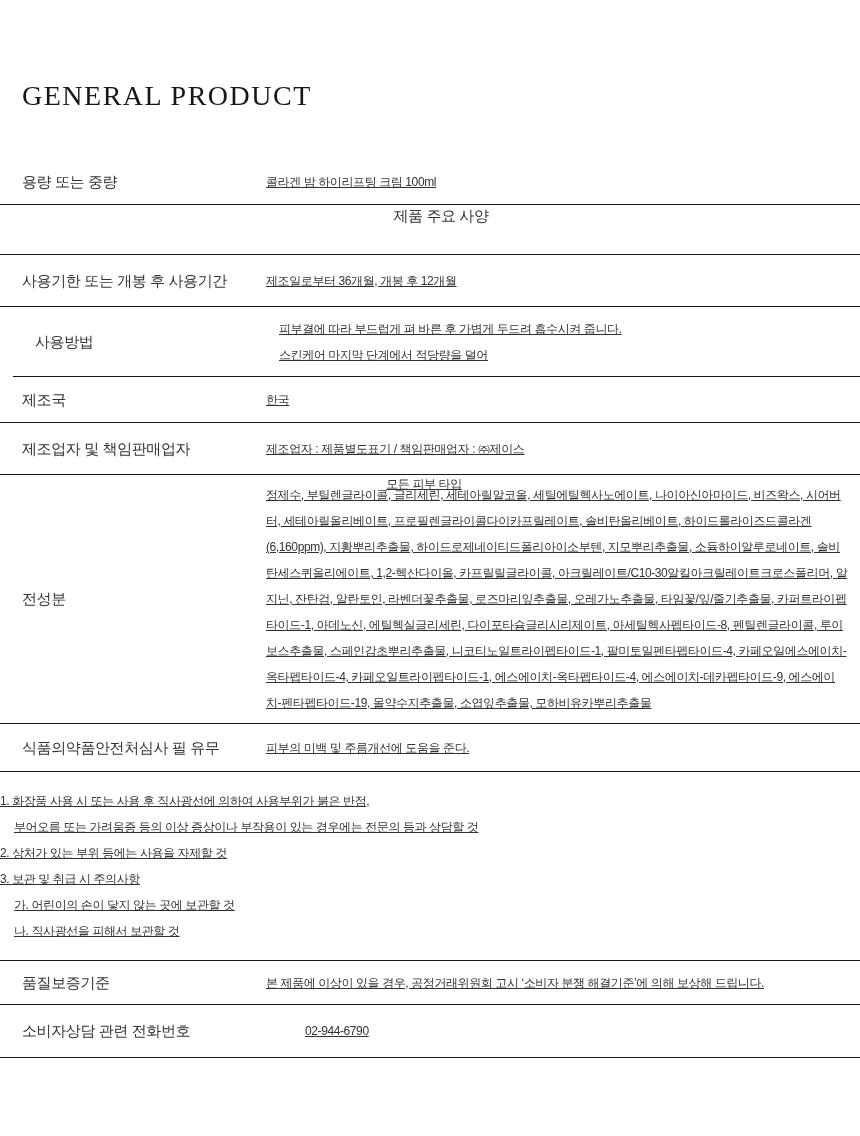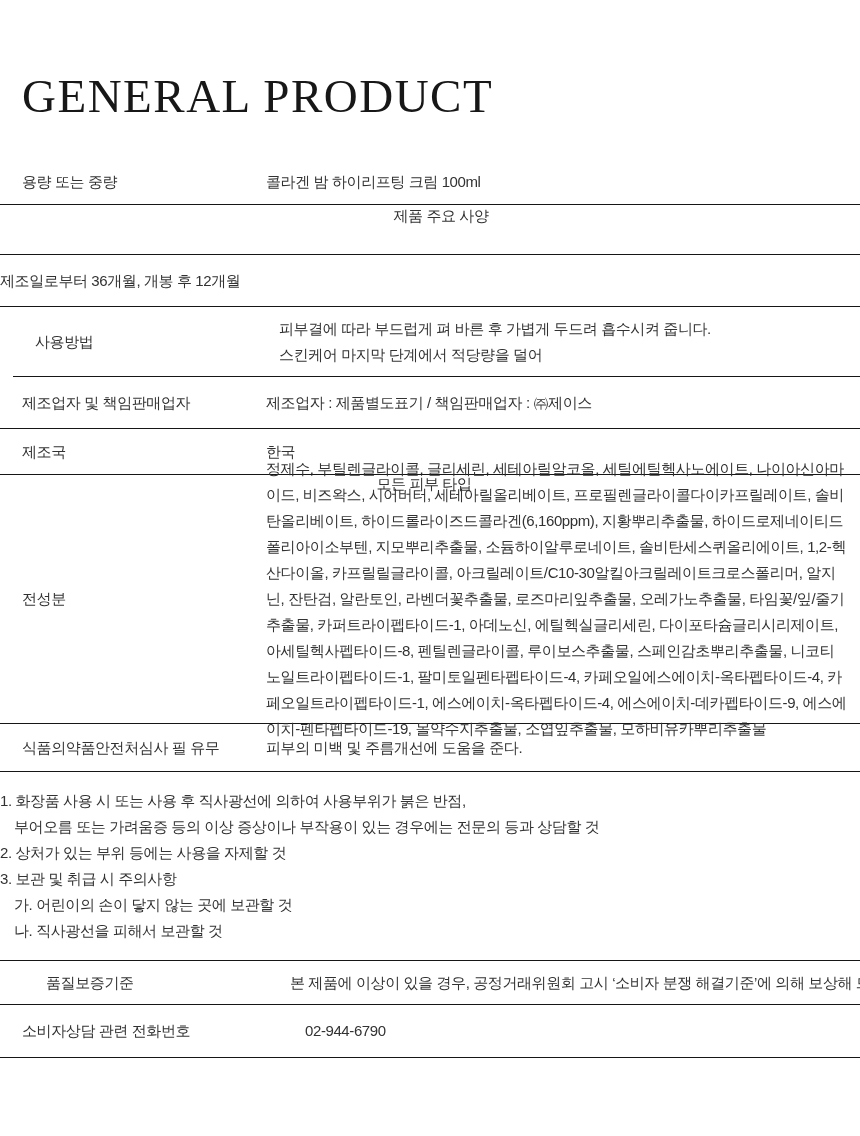--- a/index.html
+++ b/index.html
@@ -20,21 +20,21 @@
     height: 1136px;
     background: #ffffff;
   }
   .page-title {
     position: absolute;
     left: 22px;
     top: 76px;
     margin: 0;
     font-family: "Liberation Serif", serif;
     font-weight: 400;
-    font-size: 47px;
+    font-size: 28px;
     line-height: 40px;
     letter-spacing: 1.5px;
     color: #171717;
   }
   .spec-table {
     position: absolute;
     left: 0;
     top: 160px;
     width: 860px;
   }
@@ -49,35 +49,36 @@
     box-sizing: border-box;
     padding-left: 22px;
     font-size: 15px;
     letter-spacing: -0.4px;
     line-height: 22px;
   }
   .row .value {
     flex: 1 1 auto;
     box-sizing: border-box;
     padding-right: 12px;
-    font-size: 15px;
+    font-size: 12px;
     letter-spacing: -0.4px;
     line-height: 26px;
+    text-decoration: underline;
   }
   .nowrap { white-space: nowrap; }
   .r1  { height: 45px; }
   .r2  { height: 50px; flex-direction: column; }
   .r3  { height: 52px; }
   .r4  { height: 70px; margin-left: 13px; }
   .r5  { height: 52px; }
   .r6  { height: 46px; }
   .r7  { height: 249px; }
   .r8  { height: 48px; }
   .r9  { height: 189px; }
-  .r10 { height: 44px; padding-left: 24px; }
+  .r10 { height: 44px; }
   .r11 { height: 53px; gap: 39px; }
   .ingredients-text {
     line-height: 20px;
     letter-spacing: -0.4px;
   }
   .line { line-height: 26px; white-space: nowrap; }
   .indent { padding-left: 14px; }
 </style>
 </head>
 <body>
@@ -92,39 +93,40 @@
       <div class="label">용량 또는 중량</div>
       <div class="value nowrap">콜라겐 밤 하이리프팅 크림 100ml</div>
     </div>
 
     <div class="row r2">
       <div class="label">제품 주요 사양</div>
       <div class="value nowrap">모든 피부 타입</div>
     </div>
 
     <div class="row r3">
+      <div class="label">사용기한 또는 개봉 후 사용기간</div>
       <div class="value nowrap">제조일로부터 36개월, 개봉 후 12개월</div>
     </div>
 
     <div class="row r4">
       <div class="label">사용방법</div>
       <div class="value">
         <div class="line">피부결에 따라 부드럽게 펴 바른 후 가볍게 두드려 흡수시켜 줍니다.</div>
         <div class="line">스킨케어 마지막 단계에서 적당량을 덜어</div>
       </div>
     </div>
 
+    <div class="row r6">
+      <div class="label">제조국</div>
+      <div class="value nowrap">한국</div>
+    </div>
+
     <div class="row r5">
       <div class="label">제조업자 및 책임판매업자</div>
       <div class="value nowrap">제조업자 : 제품별도표기 / 책임판매업자 : ㈜제이스</div>
-    </div>
-
-    <div class="row r6">
-      <div class="label">제조국</div>
-      <div class="value nowrap">한국</div>
     </div>
 
     <div class="row r7">
       <div class="label">전성분</div>
       <div class="value ingredients-text">정제수, 부틸렌글라이콜, 글리세린, 세테아릴알코올, 세틸에틸헥사노에이트, 나이아신아마이드, 비즈왁스, 시어버터, 세테아릴올리베이트, 프로필렌글라이콜다이카프릴레이트, 솔비탄올리베이트, 하이드롤라이즈드콜라겐(6,160ppm), 지황뿌리추출물, 하이드로제네이티드폴리아이소부텐, 지모뿌리추출물, 소듐하이알루로네이트, 솔비탄세스퀴올리에이트, 1,2-헥산다이올, 카프릴릴글라이콜, 아크릴레이트/C10-30알킬아크릴레이트크로스폴리머, 알지닌, 잔탄검, 알란토인, 라벤더꽃추출물, 로즈마리잎추출물, 오레가노추출물, 타임꽃/잎/줄기추출물, 카퍼트라이펩타이드-1, 아데노신, 에틸헥실글리세린, 다이포타슘글리시리제이트, 아세틸헥사펩타이드-8, 펜틸렌글라이콜, 루이보스추출물, 스페인감초뿌리추출물, 니코티노일트라이펩타이드-1, 팔미토일펜타펩타이드-4, 카페오일에스에이치-옥타펩타이드-4, 카페오일트라이펩타이드-1, 에스에이치-옥타펩타이드-4, 에스에이치-데카펩타이드-9, 에스에이치-펜타펩타이드-19, 몰약수지추출물, 소엽잎추출물, 모하비유카뿌리추출물</div>
     </div>
 
     <div class="row r8">
       <div class="label">식품의약품안전처심사 필 유무</div>
       <div class="value nowrap">피부의 미백 및 주름개선에 도움을 준다.</div>

